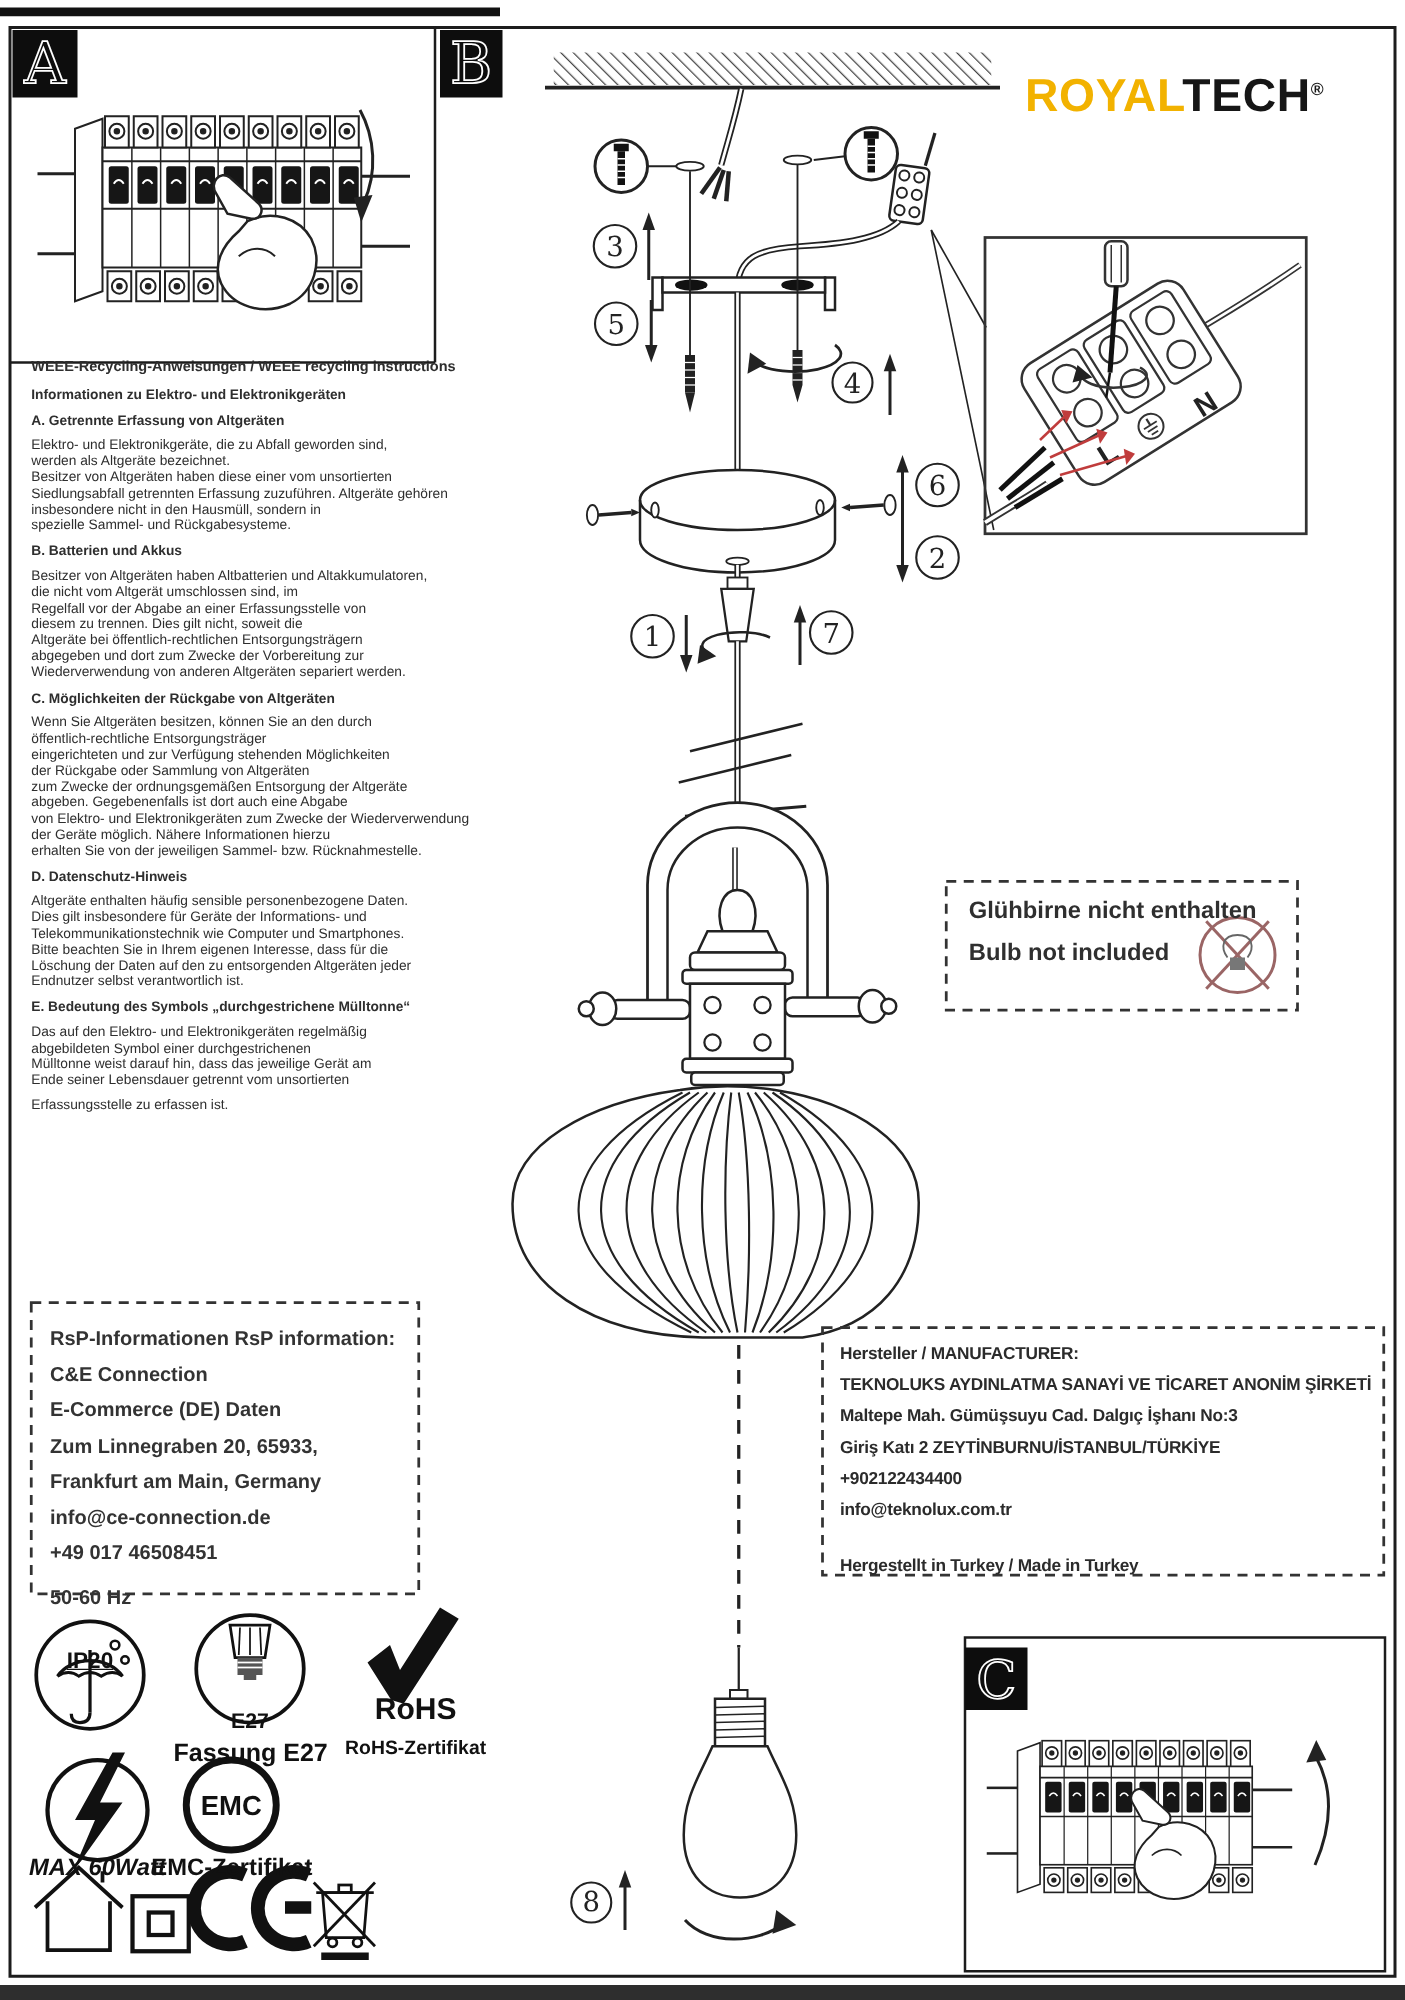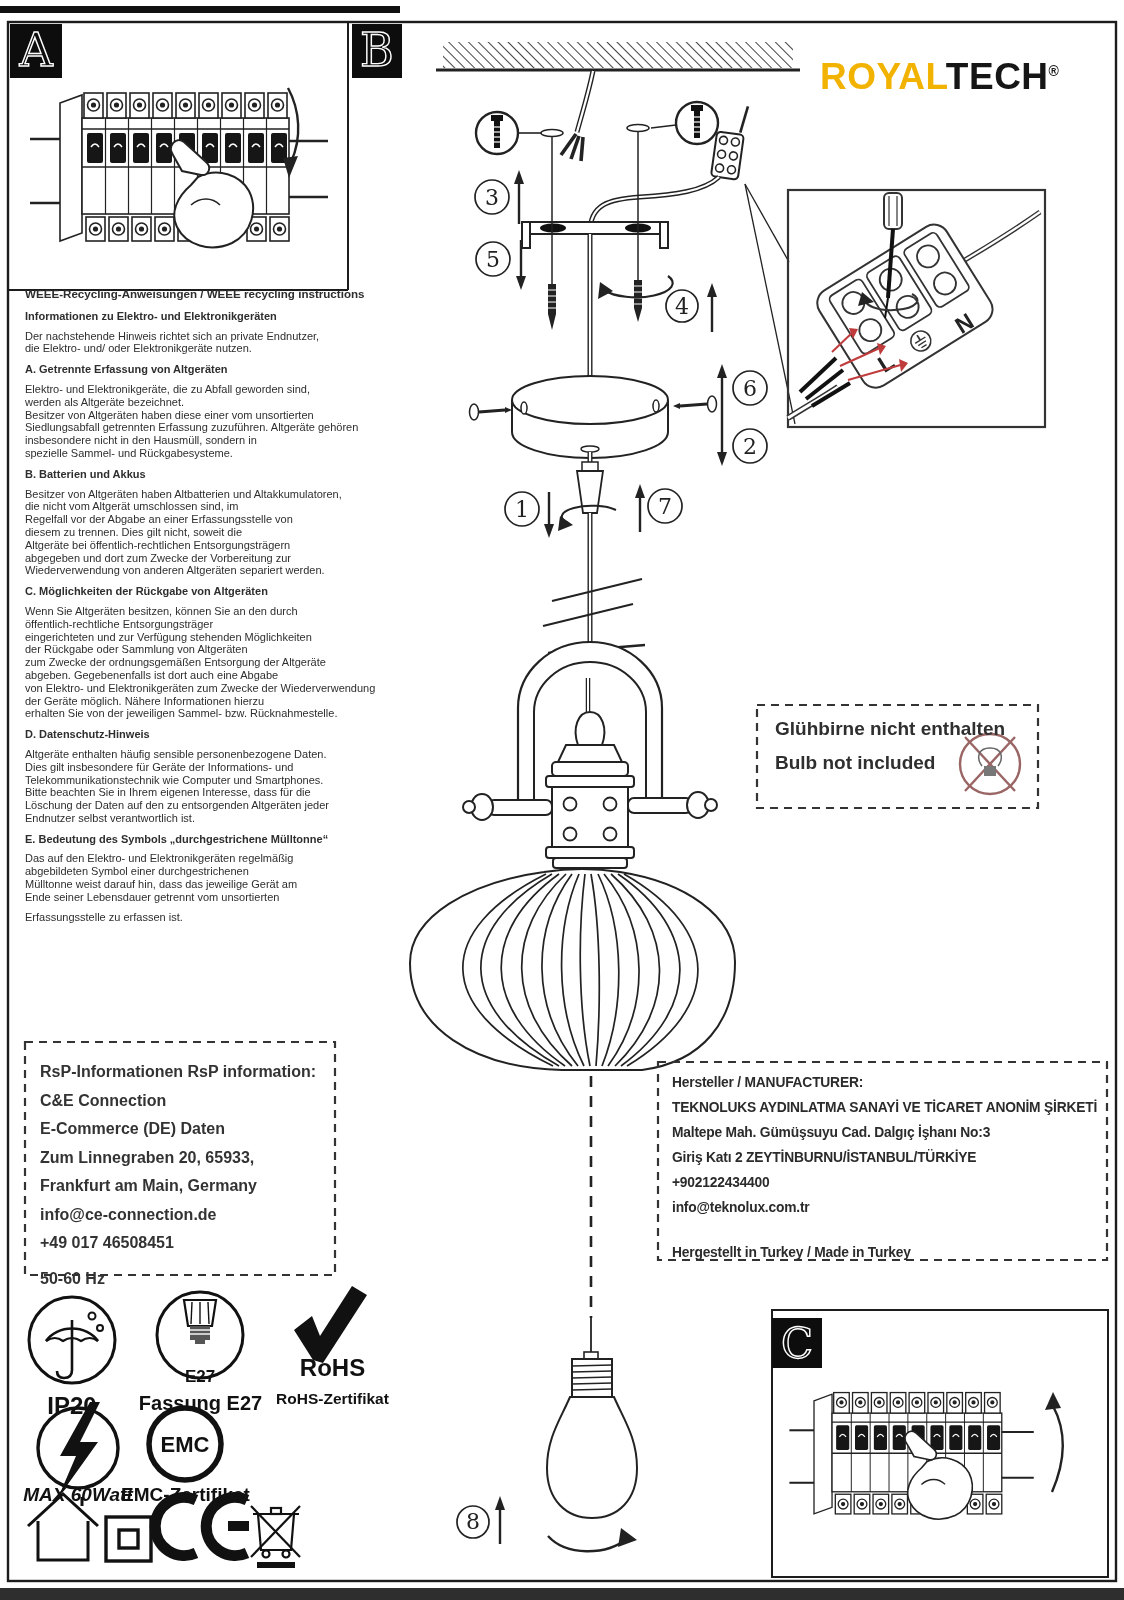--- a/index.html
+++ b/index.html
@@ -517,22 +517,20 @@
     </g>
   </svg>
 
   <div class="abs logo">
     <span class="royal">ROYAL</span><span class="tech">TECH</span><sup>®</sup>
   </div>
 
   <div class="abs weee">
     <div class="w-title">WEEE-Recycling-Anweisungen / WEEE recycling instructions</div>
     <div class="w-h">Informationen zu Elektro- und Elektronikgeräten</div>
-    <div class="w-b">Der nachstehende Hinweis richtet sich an private Endnutzer,
- die Elektro- und/ oder Elektronikgeräte nutzen.</div>
     <div class="w-h">A. Getrennte Erfassung von Altgeräten</div>
     <div class="w-b">Elektro- und Elektronikgeräte, die zu Abfall geworden sind,
  werden als Altgeräte bezeichnet.
 Besitzer von Altgeräten haben diese einer vom unsortierten
 Siedlungsabfall getrennten Erfassung zuzuführen. Altgeräte gehören
 insbesondere nicht in den Hausmüll, sondern in
 spezielle Sammel- und Rückgabesysteme.</div>
     <div class="w-h">B. Batterien und Akkus</div>
     <div class="w-b">Besitzer von Altgeräten haben Altbatterien und Altakkumulatoren,
  die nicht vom Altgerät umschlossen sind, im
@@ -586,21 +584,21 @@
   <div class="abs manu">
     <div>Hersteller / MANUFACTURER:</div>
     <div>TEKNOLUKS AYDINLATMA SANAYİ VE TİCARET ANONİM ŞİRKETİ</div>
     <div>Maltepe Mah. Gümüşsuyu Cad. Dalgıç İşhanı No:3</div>
     <div>Giriş Katı 2 ZEYTİNBURNU/İSTANBUL/TÜRKİYE</div>
     <div>+902122434400</div>
     <div>info@teknolux.com.tr</div>
     <div class="manu-origin">Hergestellt in Turkey / Made in Turkey</div>
   </div>
 
-  <div class="abs cl" style="left:27px;top:1392px;width:90px;font-size:24px;">IP20</div>
+  <div class="abs cl" style="left:27px;top:1318px;width:90px;font-size:18px;text-decoration:underline;">IP20</div>
   <div class="abs cl" style="left:170px;top:1367px;width:60px;font-size:17px;">E27</div>
   <div class="abs cl" style="left:118px;top:1392px;width:165px;font-size:20px;">Fassung E27</div>
   <div class="abs cl" style="left:290px;top:1354px;width:85px;font-size:24px;">RoHS</div>
   <div class="abs cl" style="left:255px;top:1390px;width:155px;font-size:15.5px;">RoHS-Zertifikat</div>
   <div class="abs cl" style="left:13px;top:1484px;width:130px;font-size:19px;font-style:italic;">MAX 60Watt</div>
   <div class="abs cl" style="left:155px;top:1432px;width:60px;font-size:22px;">EMC</div>
   <div class="abs cl" style="left:113px;top:1484px;width:145px;font-size:19px;">EMC-Zertifikat</div>
 
 </div>
 

